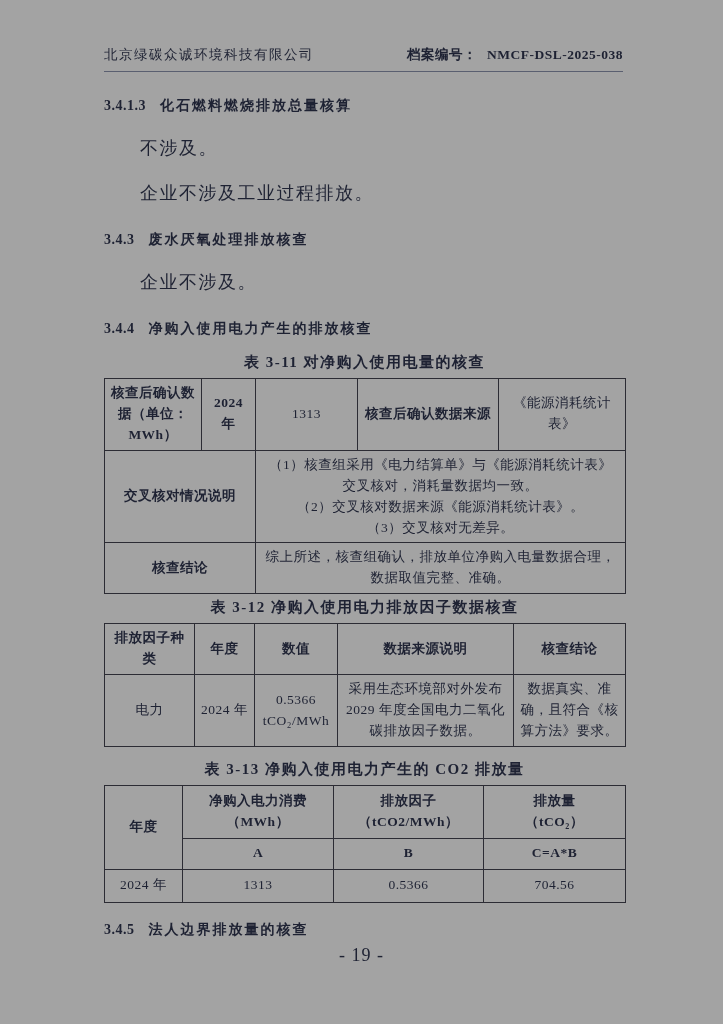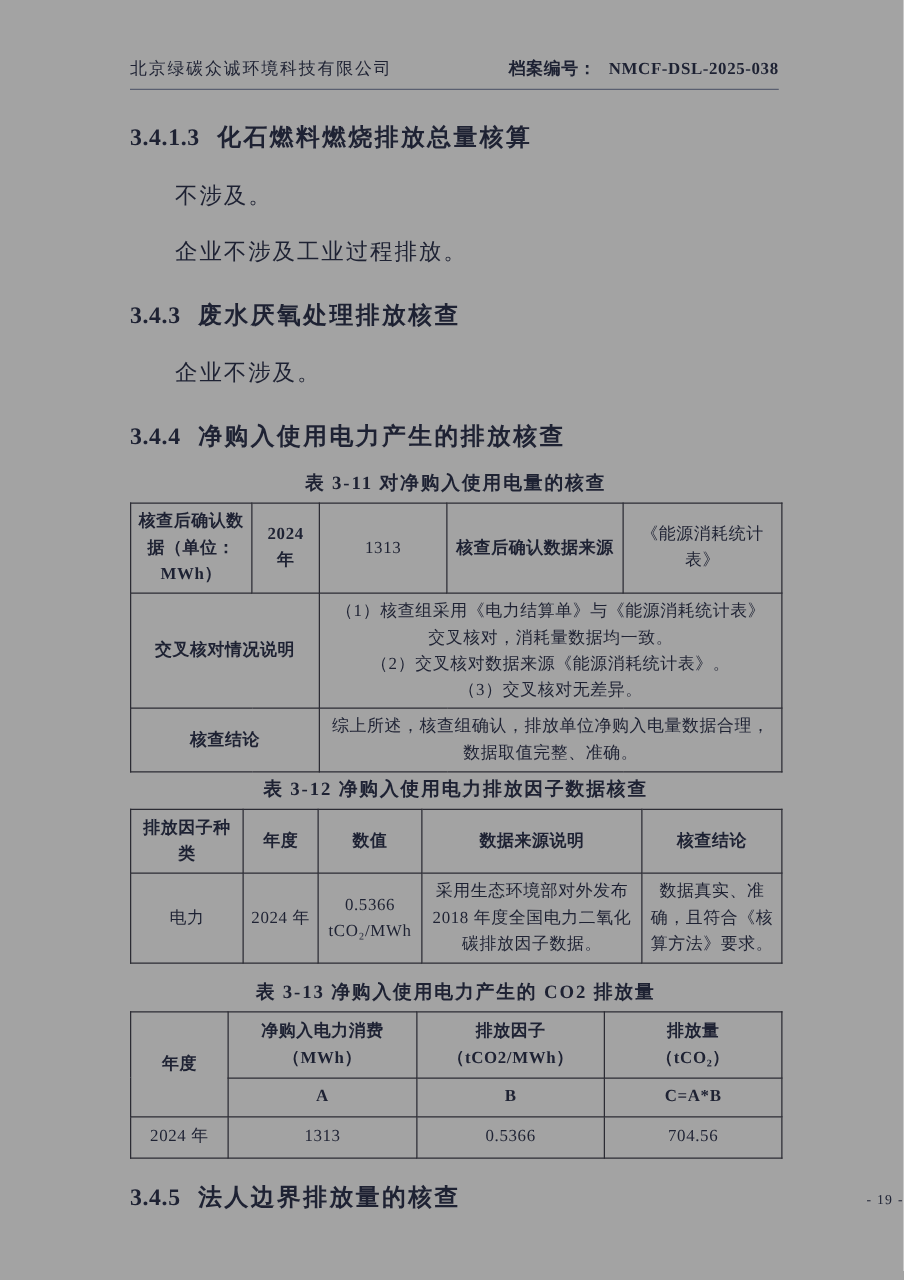--- a/index.html
+++ b/index.html
@@ -19,21 +19,21 @@
     border-bottom:1.5px solid #5a5f70;
     font-size:13.5px;
   }
   .header .company{letter-spacing:1.5px;}
   .header .docno-wrap{font-weight:700;letter-spacing:0.5px;}
   .header .docno{margin-left:10px;}
   
   .content{margin:0 98px 0 104px;}
   .heading{
     margin:25px 0 0 0;
-    font-size:19px;font-weight:700;
+    font-size:14px;font-weight:700;
     letter-spacing:1px;
   }
   .heading .hnum{margin-right:14px;letter-spacing:0.5px;}
   .heading .htitle{letter-spacing:2px;}
   .para{
     margin:21px 0 0 0;
     font-size:18px;
     text-indent:2em;
     letter-spacing:1.5px;
   }
@@ -65,21 +65,21 @@
   .t11 .r2 td{height:78px;}
   .t11 .r3 td{height:40px;}
   .t12 .hr td{height:36px;}
   .t12 .dr td{height:50px;}
   .t13 .hr1 td{height:44px;}
   .t13 .hr2 td{height:22px;}
   .t13 .dr td{height:24px;}
   
   .footer{
     position:absolute;left:0;bottom:58px;width:100%;
-    text-align:right;font-size:11px;letter-spacing:1px;
+    text-align:center;font-size:18px;letter-spacing:1px;
   }
 </style>
 </head>
 <body>
 
 <div class="page">
 
   <div class="header">
     <span class="company">北京绿碳众诚环境科技有限公司</span>
     <span class="docno-wrap"><span>档案编号：</span><span class="docno">NMCF-DSL-2025-038</span></span>
@@ -154,21 +154,21 @@
         <td class="bold">数据来源说明</td>
         <td class="bold">核查结论</td>
       </tr>
       <tr class="dr">
         <td>电力</td>
         <td>2024 年</td>
         <td>
           <div>0.5366</div>
           <div>tCO₂/MWh</div>
         </td>
-        <td class="left">采用生态环境部对外发布 2018 年度全国电力二氧化碳排放因子数据。</td>
+        <td class="left">采用生态环境部对外发布 2029 年度全国电力二氧化碳排放因子数据。</td>
         <td>数据真实、准确，且符合《核算方法》要求。</td>
       </tr>
     </tbody>
       </table>
 
     <div class="tcaption" style="margin-top:13px;">表 3-13 净购入使用电力产生的 CO2 排放量</div>
 
     <table class="t13">
       <colgroup>
           <col style="width:78px">

